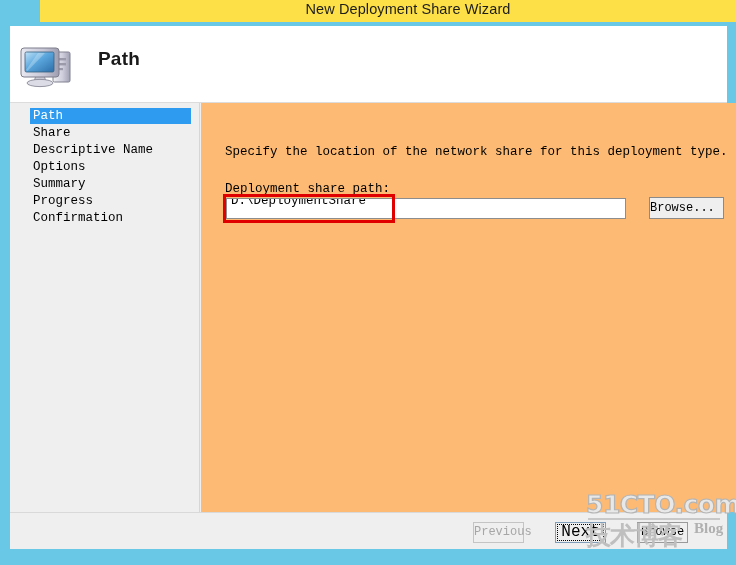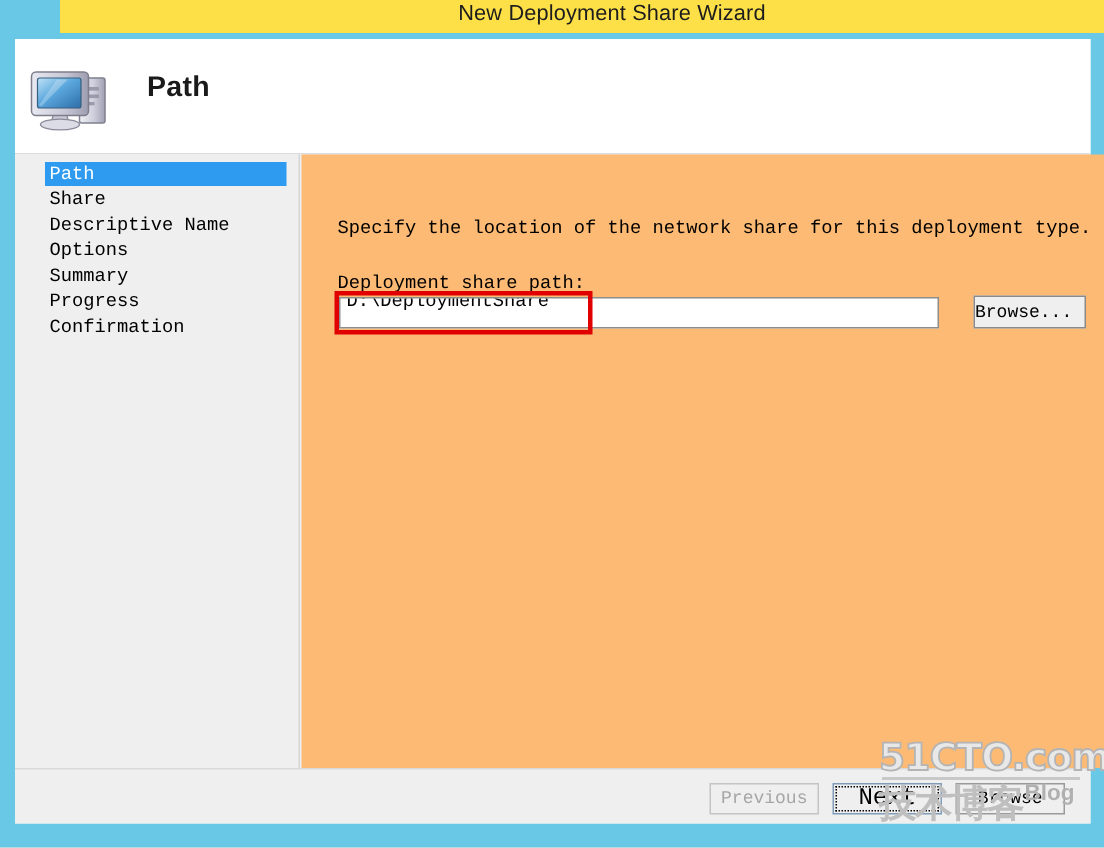--- a/index.html
+++ b/index.html
@@ -204,21 +204,21 @@
     left: 0; top: 486px;
     width: 717px;
     height: 37px;
     background: #efefef;
     border-top: 1px solid #d9d9d9;
     box-sizing: border-box;
   }
   .footer-button {
     position: absolute;
     top: 9px;
-    width: 73px;
+    width: 51px;
     height: 21px;
     background: #efefef;
     border: 1px solid #9a9a9a;
     box-sizing: border-box;
     font-family: "Liberation Mono", "DejaVu Sans Mono", monospace;
     font-size: 12px;
     text-align: center;
     line-height: 19px;
     color: #000000;
     cursor: pointer;
@@ -277,22 +277,22 @@
     left: 0px; top: 29px;
     font-family: Liberation Serif, serif;
     font-size: 25px;
     font-weight: bold;
     color: #bfbfbf;
     letter-spacing: -1px;
     white-space: nowrap;
   }
   #wm-blog {
     position: absolute;
-    left: 97px; top: 30px;
-    font-family: Liberation Sans, sans-serif;
+    left: 108px; top: 30px;
+    font-family: Liberation Serif, serif;
     font-size: 15px;
     font-weight: bold;
     color: #b0b0b0;
     white-space: nowrap;
   }
 </style>
 </head>
 <body>
 
 <div id="window-frame">

